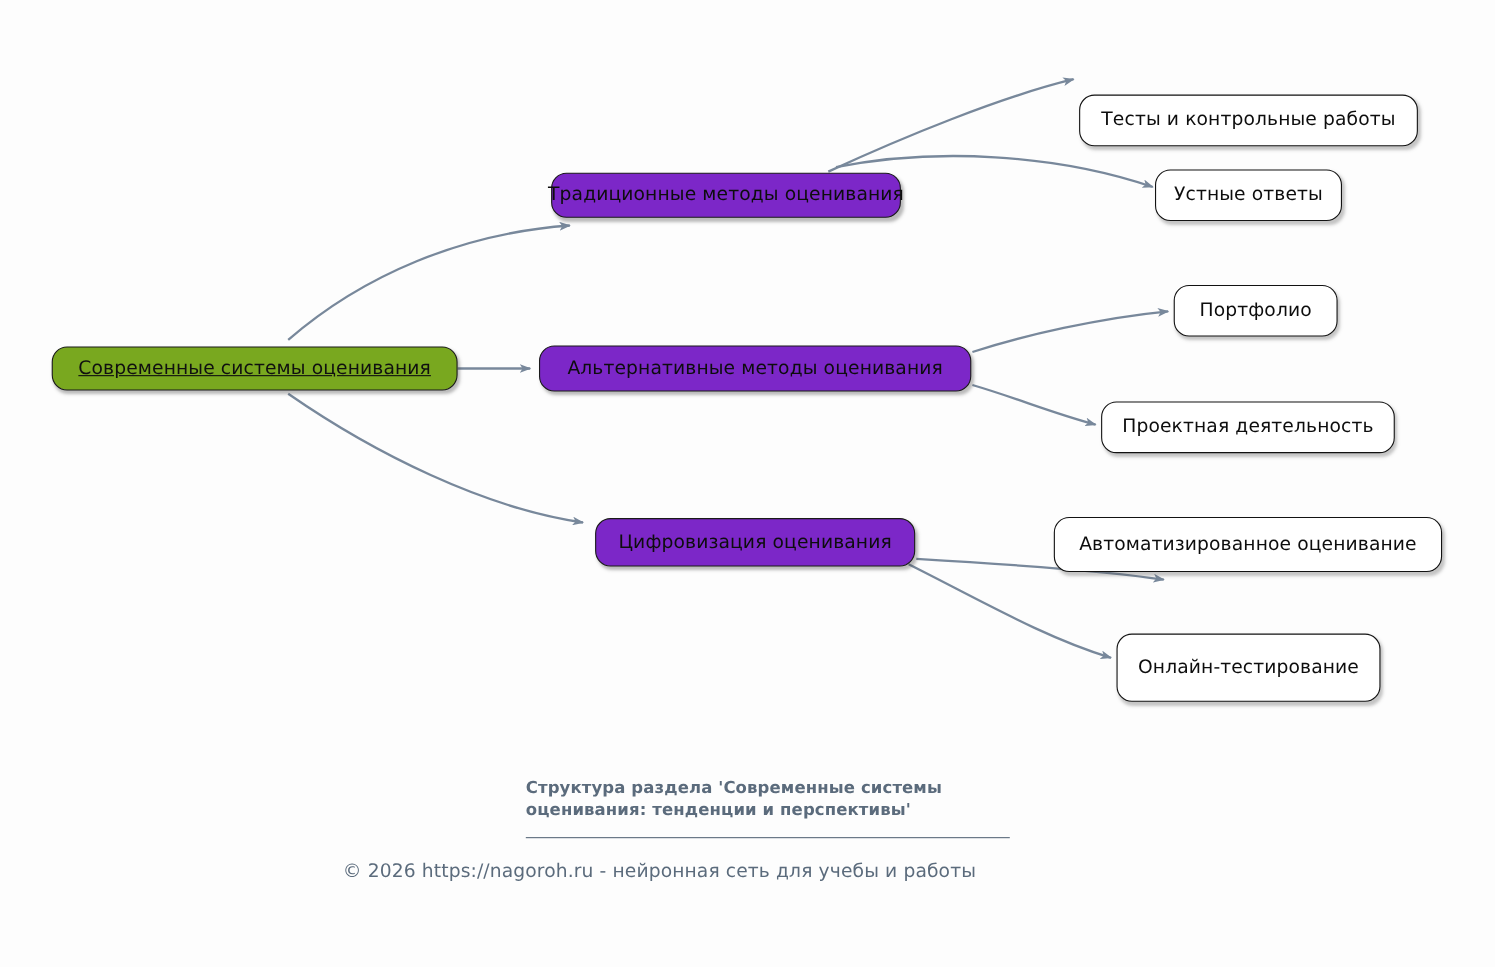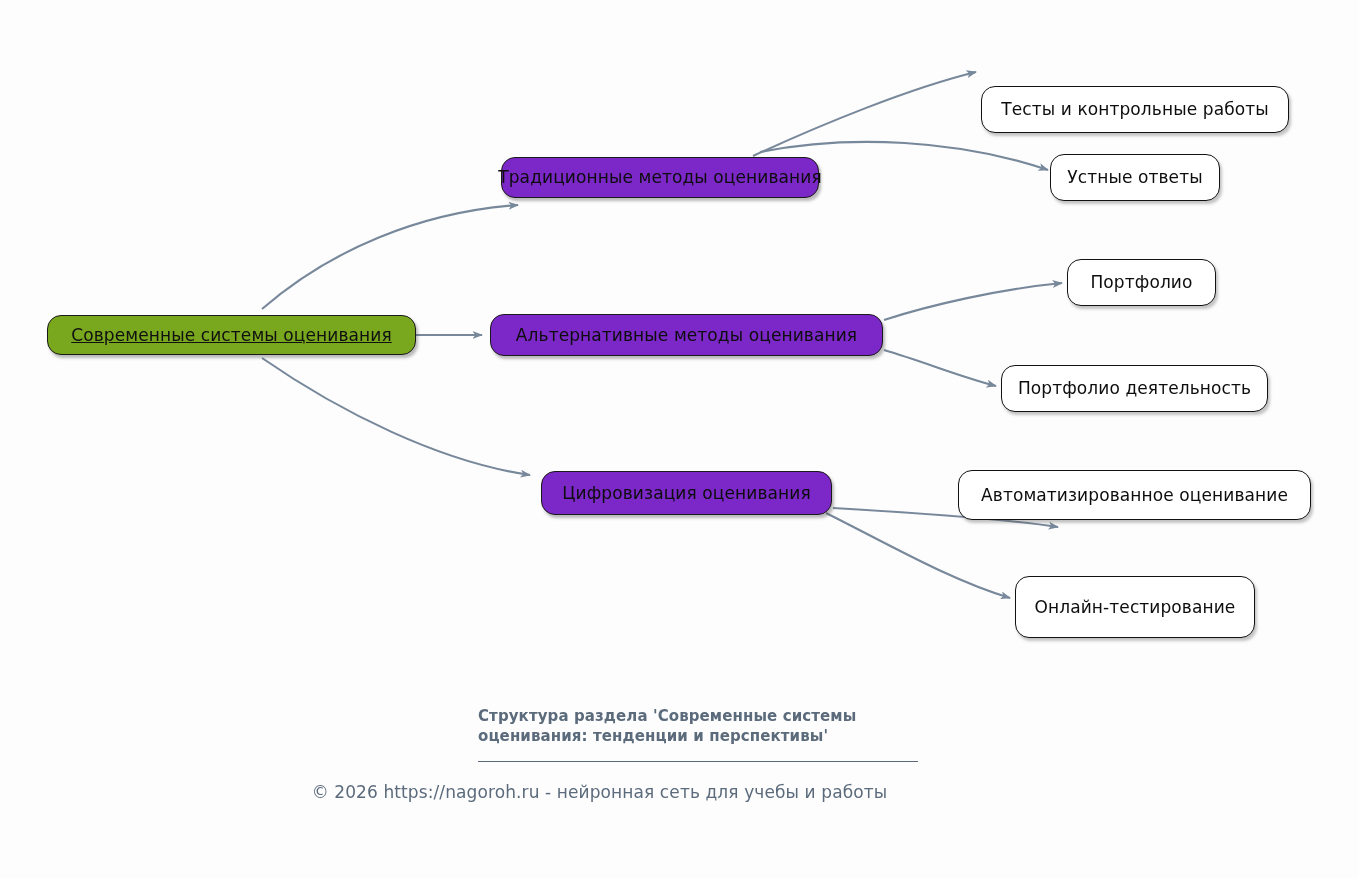--- a/index.html
+++ b/index.html
@@ -145,21 +145,21 @@
 
   <div class="node node-leaf" style="left:1050px; top:154px; width:170px; height:47px;">
     <span class="node-label">Устные ответы</span>
   </div>
 
   <div class="node node-leaf" style="left:1067px; top:259px; width:149px; height:47px;">
     <span class="node-label">Портфолио</span>
   </div>
 
   <div class="node node-leaf" style="left:1001px; top:365px; width:267px; height:47px;">
-    <span class="node-label">Портфолио деятельность</span>
+    <span class="node-label">Проектная деятельность</span>
   </div>
 
   <div class="node node-leaf" style="left:958px; top:470px; width:353px; height:50px;align-items:center;">
     <span class="node-label">Автоматизированное оценивание</span>
   </div>
 
   <div class="node node-leaf" style="left:1015px; top:576px; width:240px; height:62px;">
     <span class="node-label">Онлайн-тестирование</span>
   </div>
 

